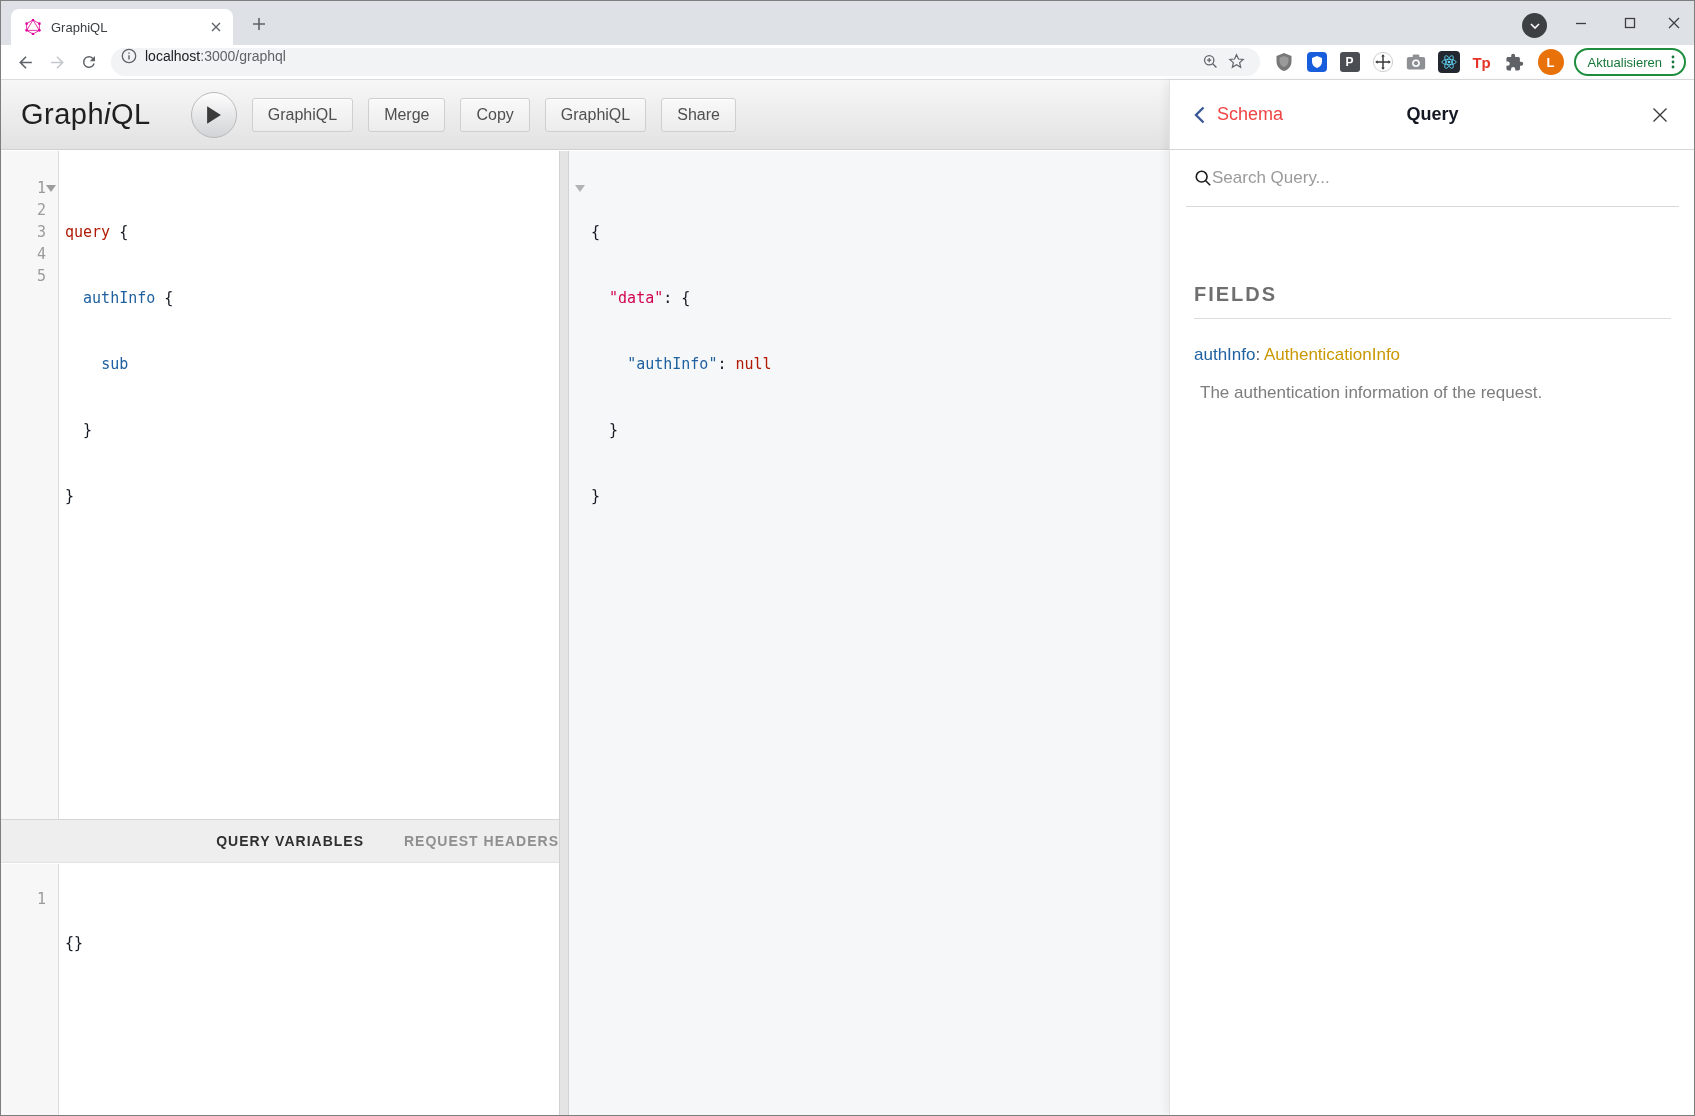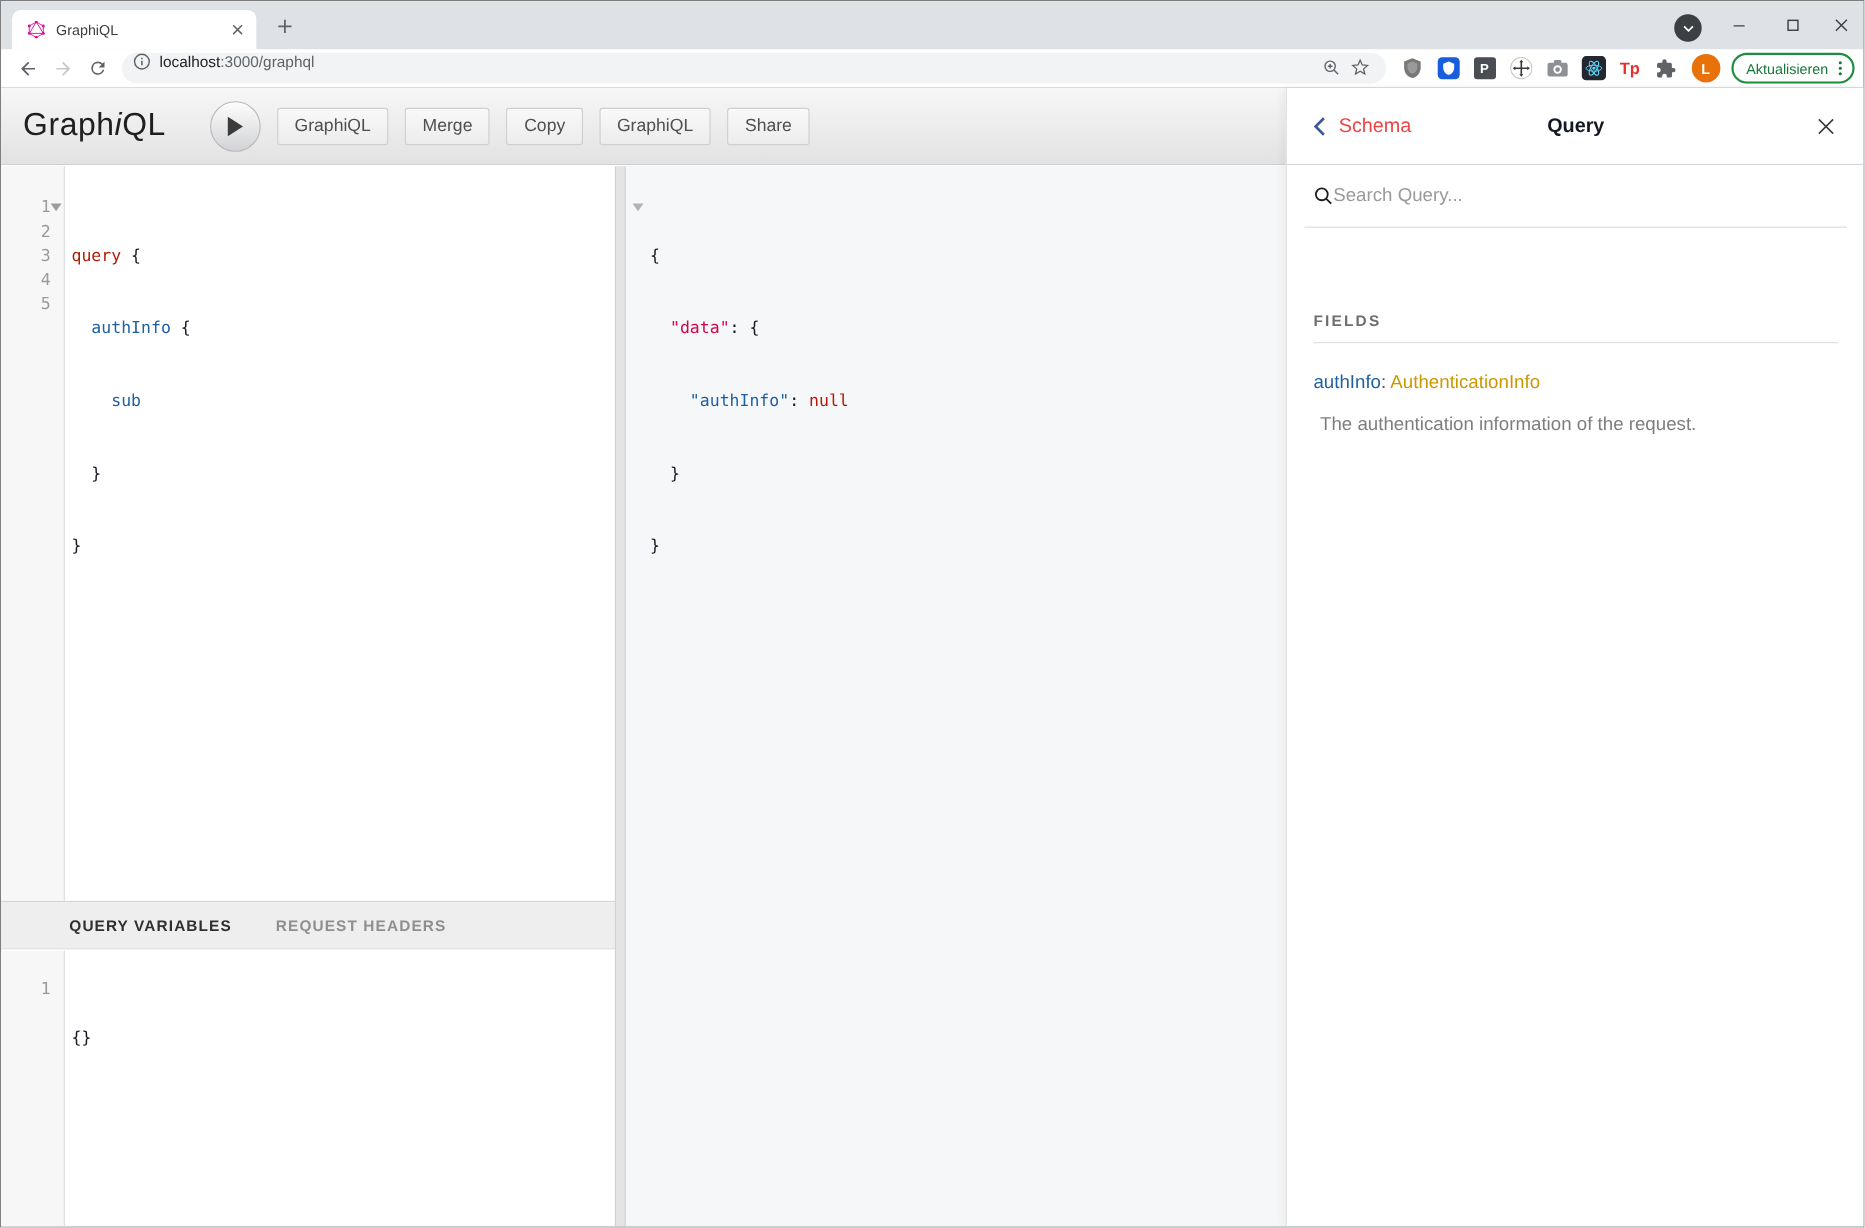--- a/index.html
+++ b/index.html
@@ -49,21 +49,21 @@
   .tbtn { margin-left:15px; padding:7px 15px; font-size:16px; color:#4f4f4f; background:linear-gradient(#f9f9f9,#ececec);
           border:1px solid #cfcfcf; border-radius:3px; box-shadow:0 1px 0 rgba(255,255,255,.7) inset; }
   .tbtn:first-of-type { margin-left:32px; }
 
   
   .mono { font-family:"DejaVu Sans Mono", monospace; font-size:15px; line-height:22px; }
   .pane { position:absolute; overflow:hidden; }
   .query-editor { top:150px; left:0; width:558px; height:668px; background:#fff; }
   .varbar  { top:818px; left:0; width:558px; height:44px; background:#eee;
              border-top:1px solid #d6d6d6; border-bottom:1px solid #e3e3e3;
-             display:flex; align-items:center; }
+             display:flex; align-items:center;justify-content:flex-end; }
   .vartab { font-size:14px; font-weight:bold; letter-spacing:1px; }
   .vartab.active { color:#2f2f2f; margin-left:62px; }
   .vartab.inactive { color:#8f8f8f; margin-left:40px; }
   .var-editor { top:863px; left:0; width:558px; height:251px; background:#fff; }
   .cm { display:flex; height:100%; }
   .gutter { width:58px; background:#f7f7f7; border-right:1px solid #ddd; padding-top:26px;
             display:flex; flex-direction:column; align-items:stretch; position:relative; }
   .ln { text-align:right; padding-right:12px; color:#9b9b9b; height:22px; }
   .fold { position:absolute; left:45px; top:34px; width:0; height:0;
           border-left:5px solid transparent; border-right:5px solid transparent; border-top:7px solid #9d9d9d; }
@@ -86,21 +86,21 @@
   .doc-title { position:absolute; left:0; right:0; text-align:center; font-size:18px; font-weight:bold; color:#141823; }
   .doc-close { margin-left:auto; z-index:2; display:flex; align-items:center; justify-content:center;
                width:22px; height:22px; cursor:pointer; }
   .doc-search { margin:0 16px; height:57px; display:flex; align-items:center; 
                 border-bottom:1px solid #d9d9d9; padding-left:8px; }
   .doc-search input { border:none; outline:none; background:transparent; font-size:17px; color:#333;
                       font-family:"Liberation Sans", sans-serif; flex:1; }
   .doc-search input::placeholder { color:#9a9a9a; }
   .doc-body { padding:28px 24px; }
   .no-desc { font-size:17px; color:#474747; }
-  .fields-h { margin-top:48px; font-size:14px; font-weight:bold; color:#6f6f6f; letter-spacing:2px;
+  .fields-h { margin-top:48px; font-size:20px; font-weight:bold; color:#6f6f6f; letter-spacing:2px;
               border-bottom:1px solid #ddd; padding-bottom:12px; }
   .field-row { margin-top:26px; font-size:17px; color:#555; }
   .fname { color:#1F61A0; cursor:pointer; } .ftype { color:#CA9800; cursor:pointer; }
   .field-desc { margin-top:18px; color:#7d7d7d; font-size:17px; padding-left:6px; }
 </style>
 </head>
 <body>
 
 <div class="window">
 

